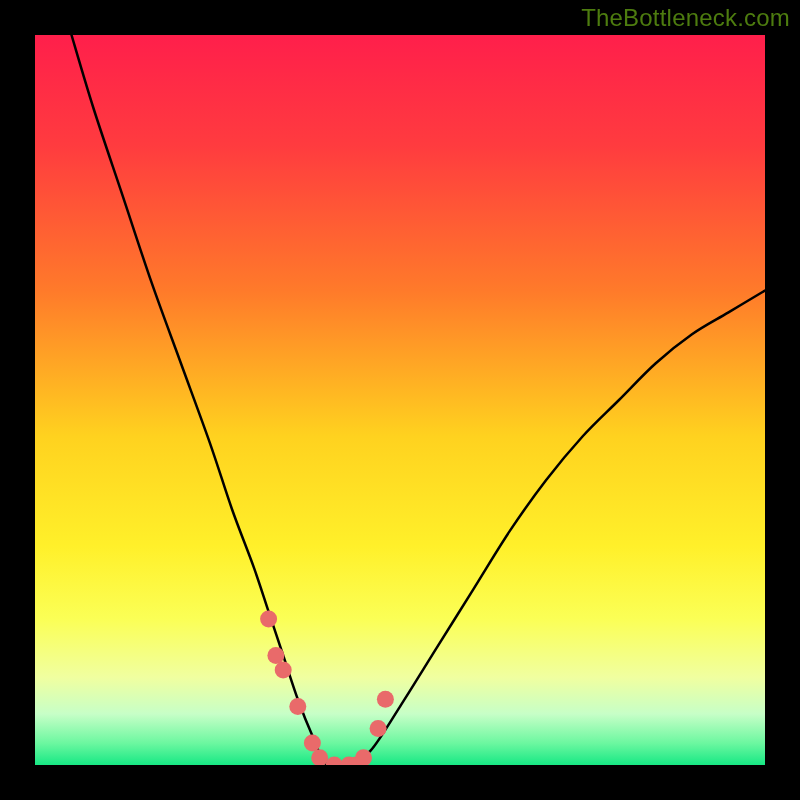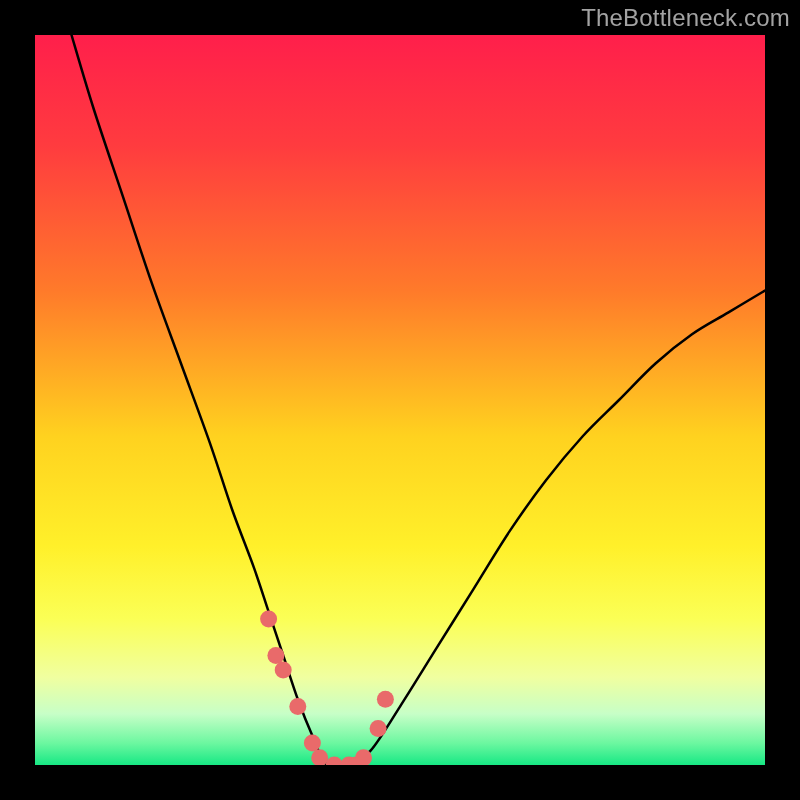--- a/index.html
+++ b/index.html
@@ -14,21 +14,21 @@
   .frame {
     position: relative;
     width: 800px;
     height: 800px;
     background: #000;
   }
   .watermark {
     position: absolute;
     top: 4px;
     right: 10px;
-    color: #a3a3a3;
+    color: #4d7c0f;
     font-size: 24px;
     font-weight: 500;
     letter-spacing: 0.2px;
     z-index: 10;
   }
   .plot-area {
     position: absolute;
     left: 35px;
     top: 35px;
     width: 730px;

